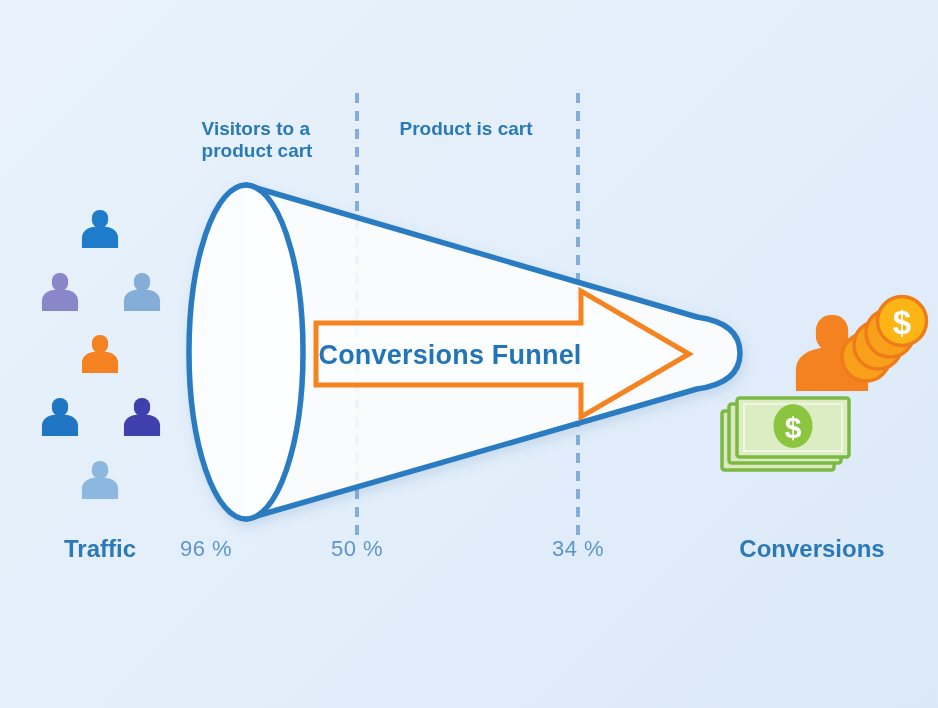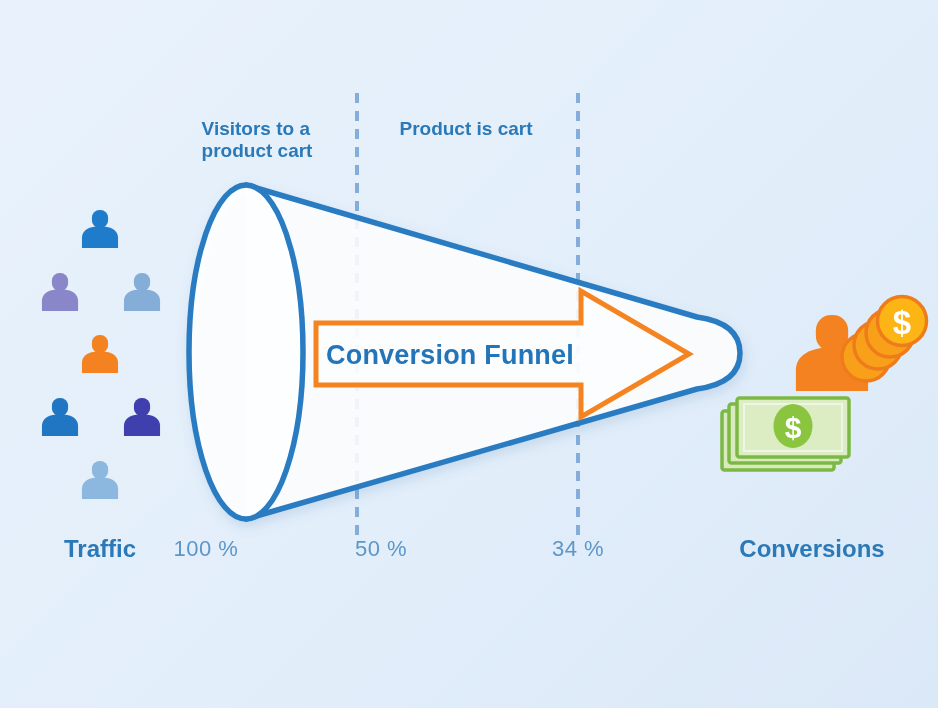--- a/index.html
+++ b/index.html
@@ -82,21 +82,21 @@
   </svg>
 
   <div class="txt stage-label" style="left:257px;">
     <span style="display:block">Visitors to a</span>
     <span style="display:block">product cart</span>
   </div>
   <div class="txt stage-label" style="left:466px;">
     <span style="display:block">Product is cart</span>
   </div>
 
-  <div class="txt funnel-title" style="left:450px;">Conversion Funnel</div>
+  <div class="txt funnel-title" style="left:450px;">Conversions Funnel</div>
 
   <div class="txt group-label" style="left:100px;">Traffic</div>
-  <div class="txt pct" style="left:206px;">100 %</div>
-  <div class="txt pct" style="left:357px;margin-left:24px;">50 %</div>
+  <div class="txt pct" style="left:206px;">96 %</div>
+  <div class="txt pct" style="left:357px;">50 %</div>
   <div class="txt pct" style="left:578px;">34 %</div>
   <div class="txt group-label" style="left:812px;">Conversions</div>
 
 </div>
 
 </body></html>

